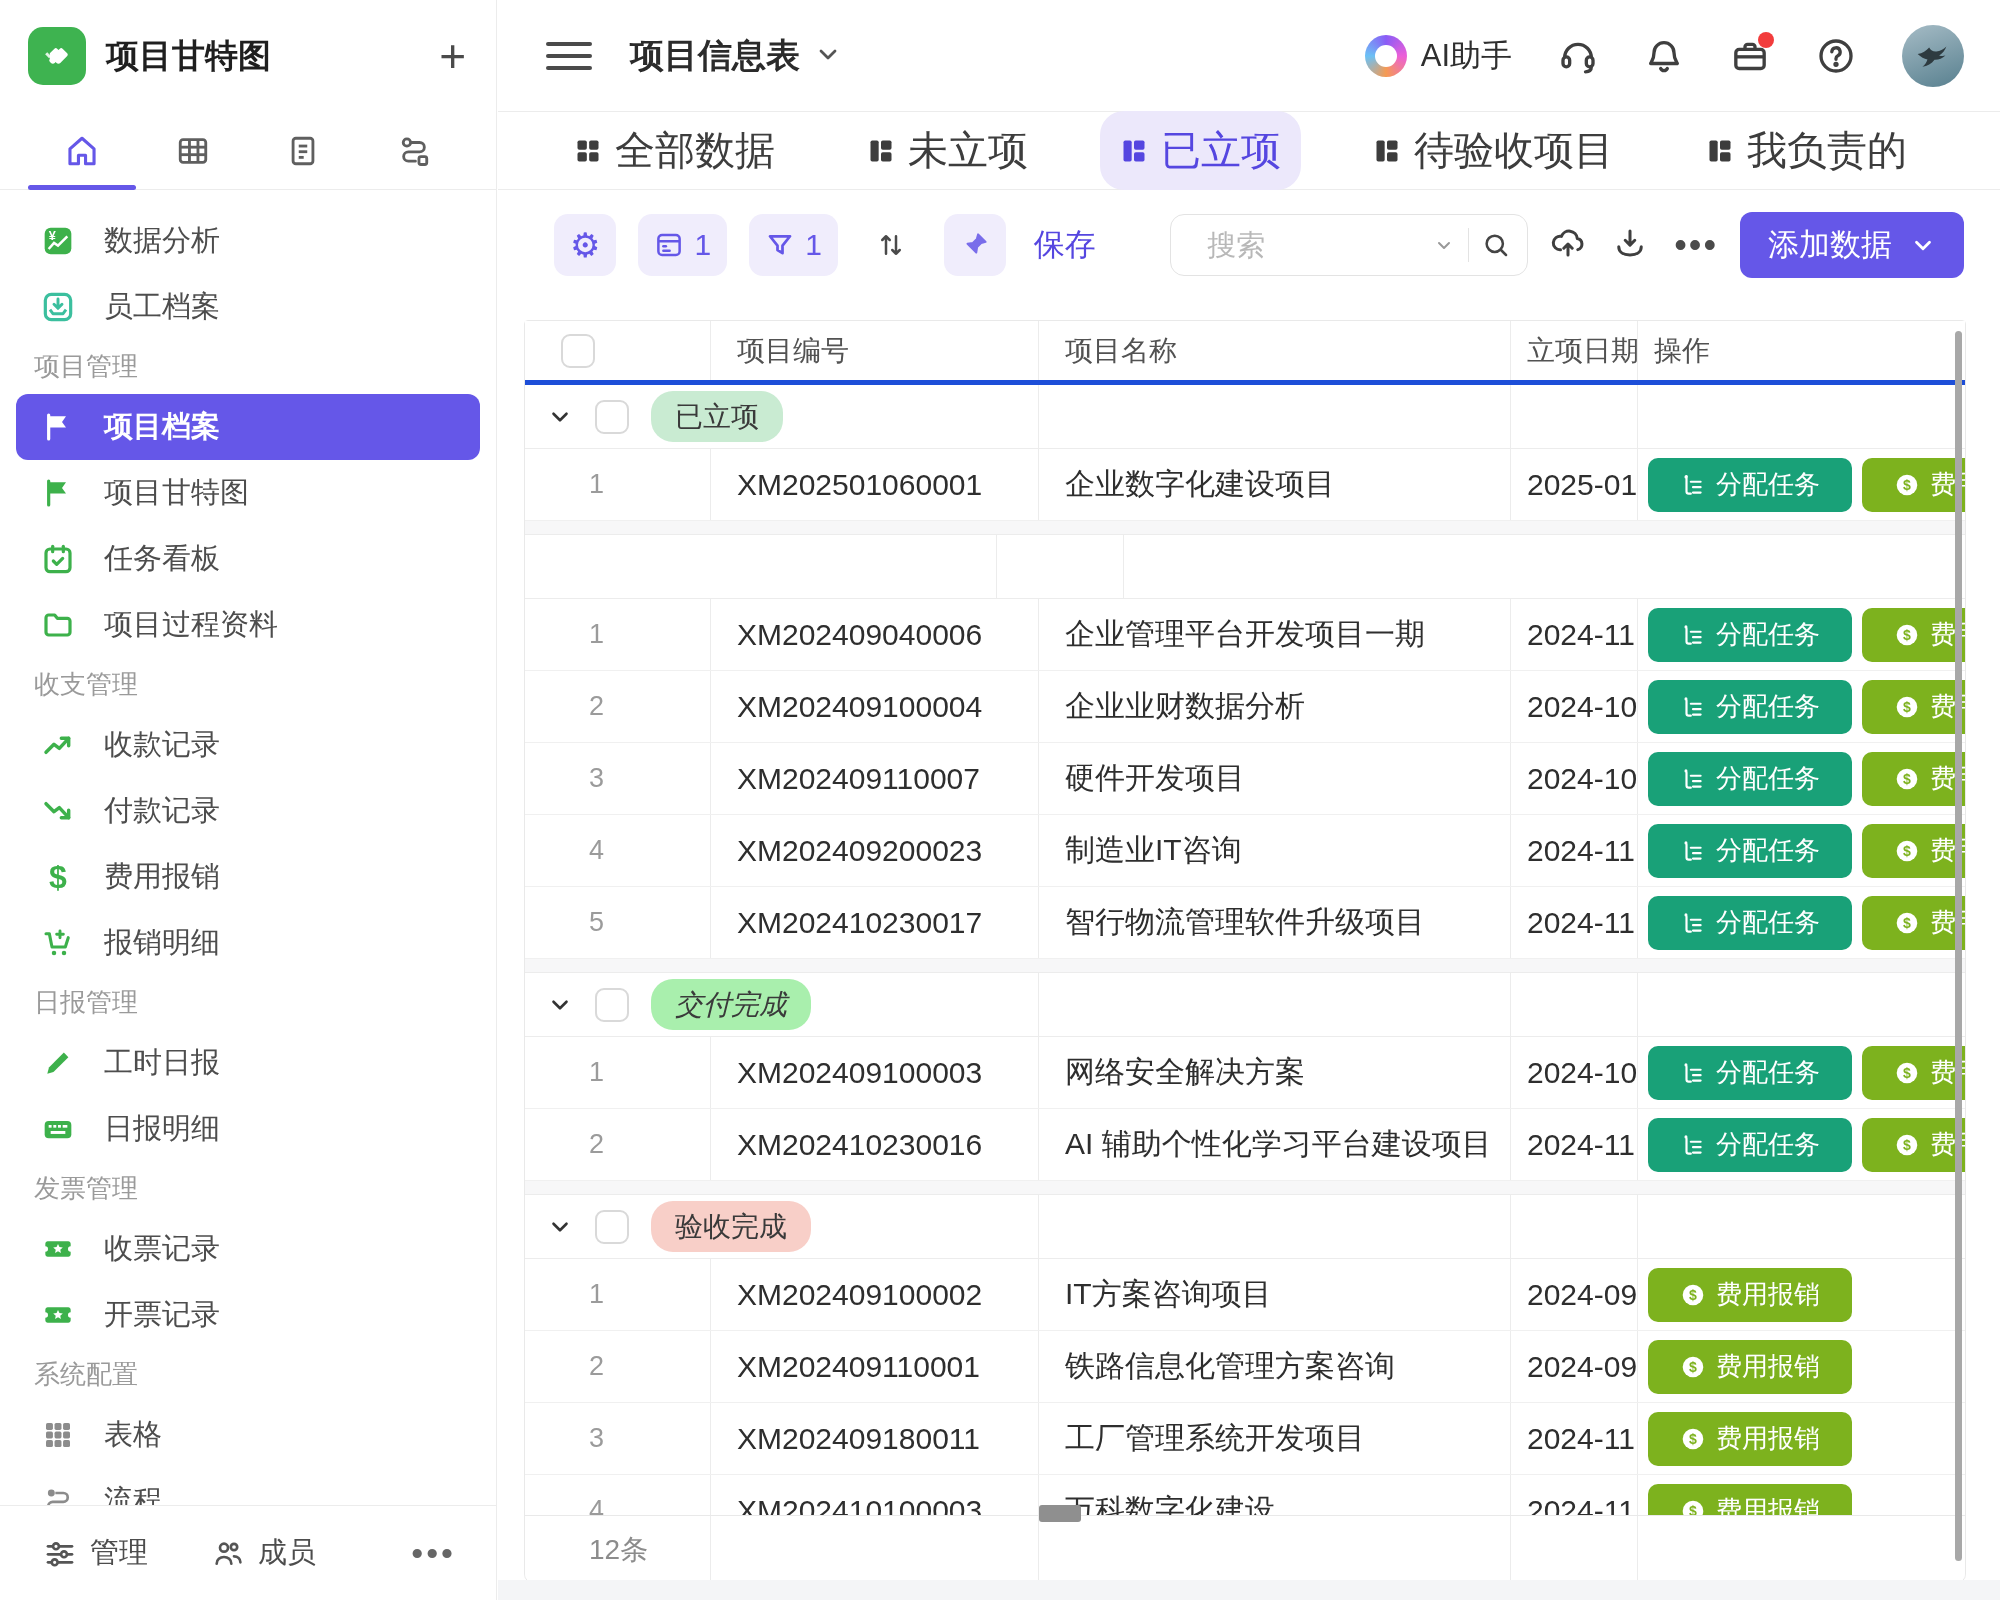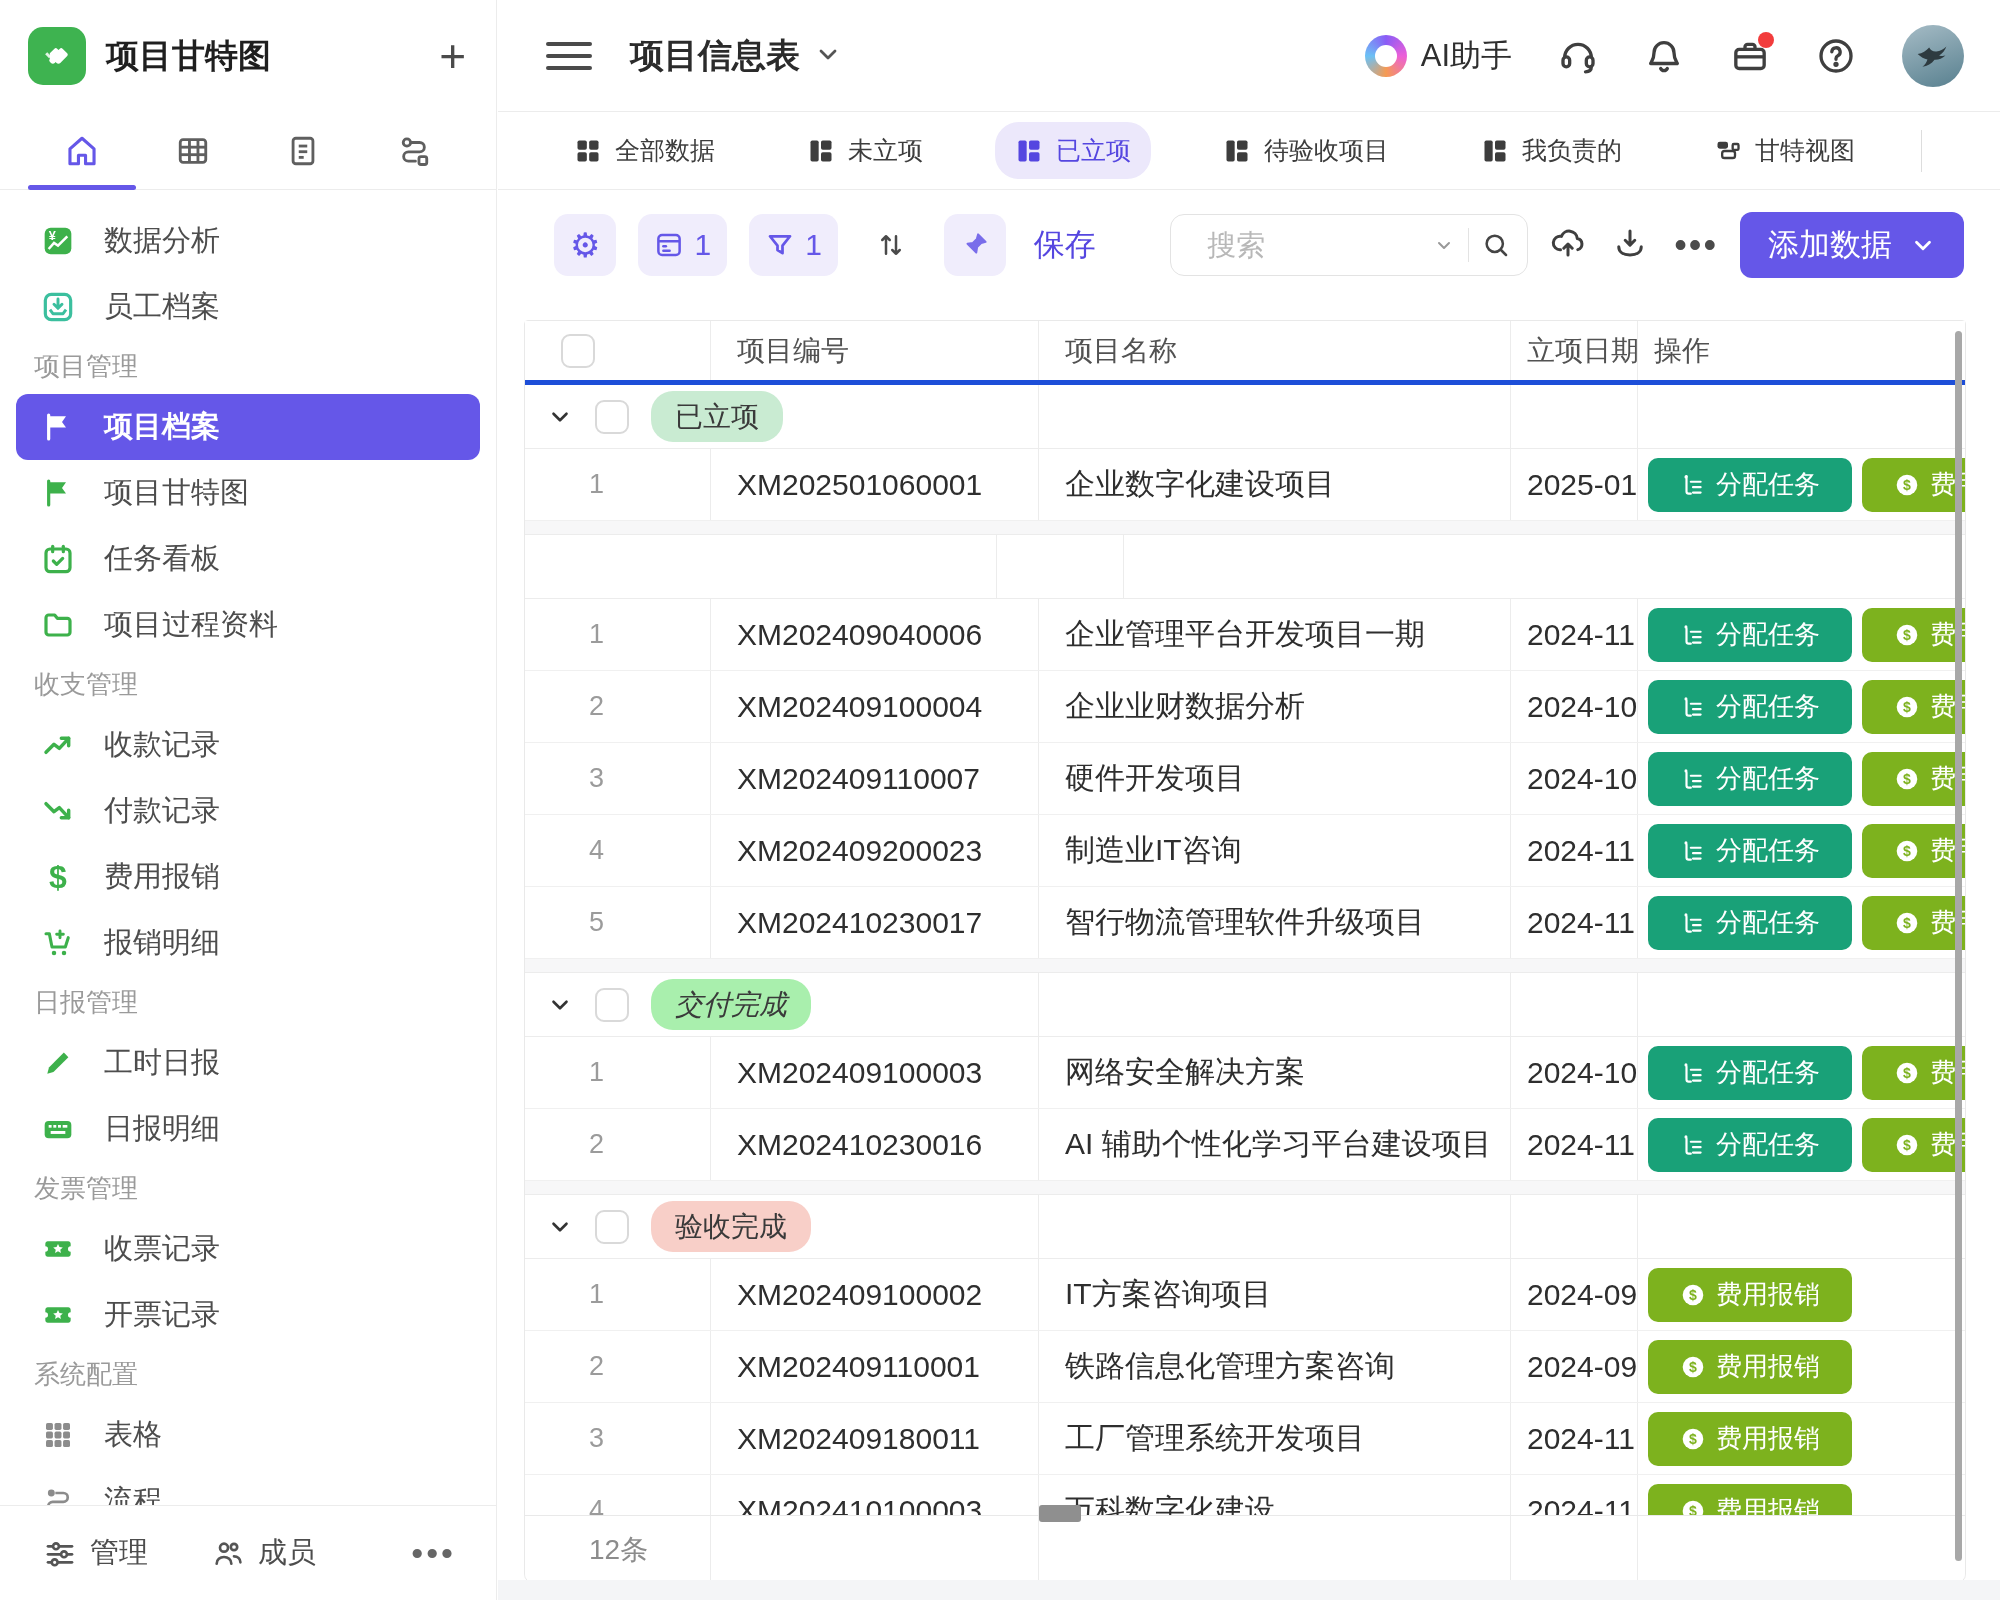--- a/index.html
+++ b/index.html
@@ -45,21 +45,21 @@
   .ai-logo { width:42px; height:42px; border-radius:50%; background:conic-gradient(#8a5cf6,#ec5fd8,#f59b53,#6bc1f5,#8a5cf6); position:relative; }
   .ai-logo::after { content:""; position:absolute; left:10px; top:10px; width:22px; height:22px; border-radius:50%; background:#fff; }
   .ai-label { font-size:31px; color:#2f2f2f; }
   .tb-ic { width:40px; height:40px; color:#3f3f3f; cursor:pointer; position:relative; }
   .tb-ic svg { width:40px; height:40px; }
   .red-dot { position:absolute; right:-4px; top:-4px; width:16px; height:16px; border-radius:50%; }
   .avatar { width:62px; height:62px; border-radius:50%; background:linear-gradient(160deg,#a6bcc6,#58808f); display:flex; align-items:center; justify-content:center; overflow:hidden; cursor:pointer; }
 
   
   .viewtabs { height:78px; border-bottom:1px solid #ececec; display:flex; align-items:center; padding:0 36px 0 56px; gap:52px; }
-  .vtab { display:flex; align-items:center; gap:13px; font-size:25px; color:#3d3d3d; cursor:pointer; padding:12px 20px; border-radius:24px; white-space:nowrap; }
+  .vtab { display:flex; align-items:center; gap:13px; font-size:40px; color:#3d3d3d; cursor:pointer; padding:12px 20px; border-radius:24px; white-space:nowrap; }
   .vtab svg { width:28px; height:28px; }
   .vtab.active { background:#ECE8FB; color:#5546E0; }
   .vt-divider { width:1px; height:42px; background:#ddd; margin:0 -6px; }
 
   
   .toolbar { height:110px; display:flex; align-items:center; padding:0 36px 0 56px; gap:22px; }
   .tbtn { height:62px; min-width:62px; border-radius:14px; background:#F0EDFC; border:none; display:flex; align-items:center; justify-content:center; gap:10px; color:#6557E8; cursor:pointer; padding:0 16px; }
   .tbtn svg { width:30px; height:30px; }
   .tbtn .cnt { font-size:30px; color:#6557E8; }
   .tbtn.plain { background:transparent; color:#4a4a4a; }

